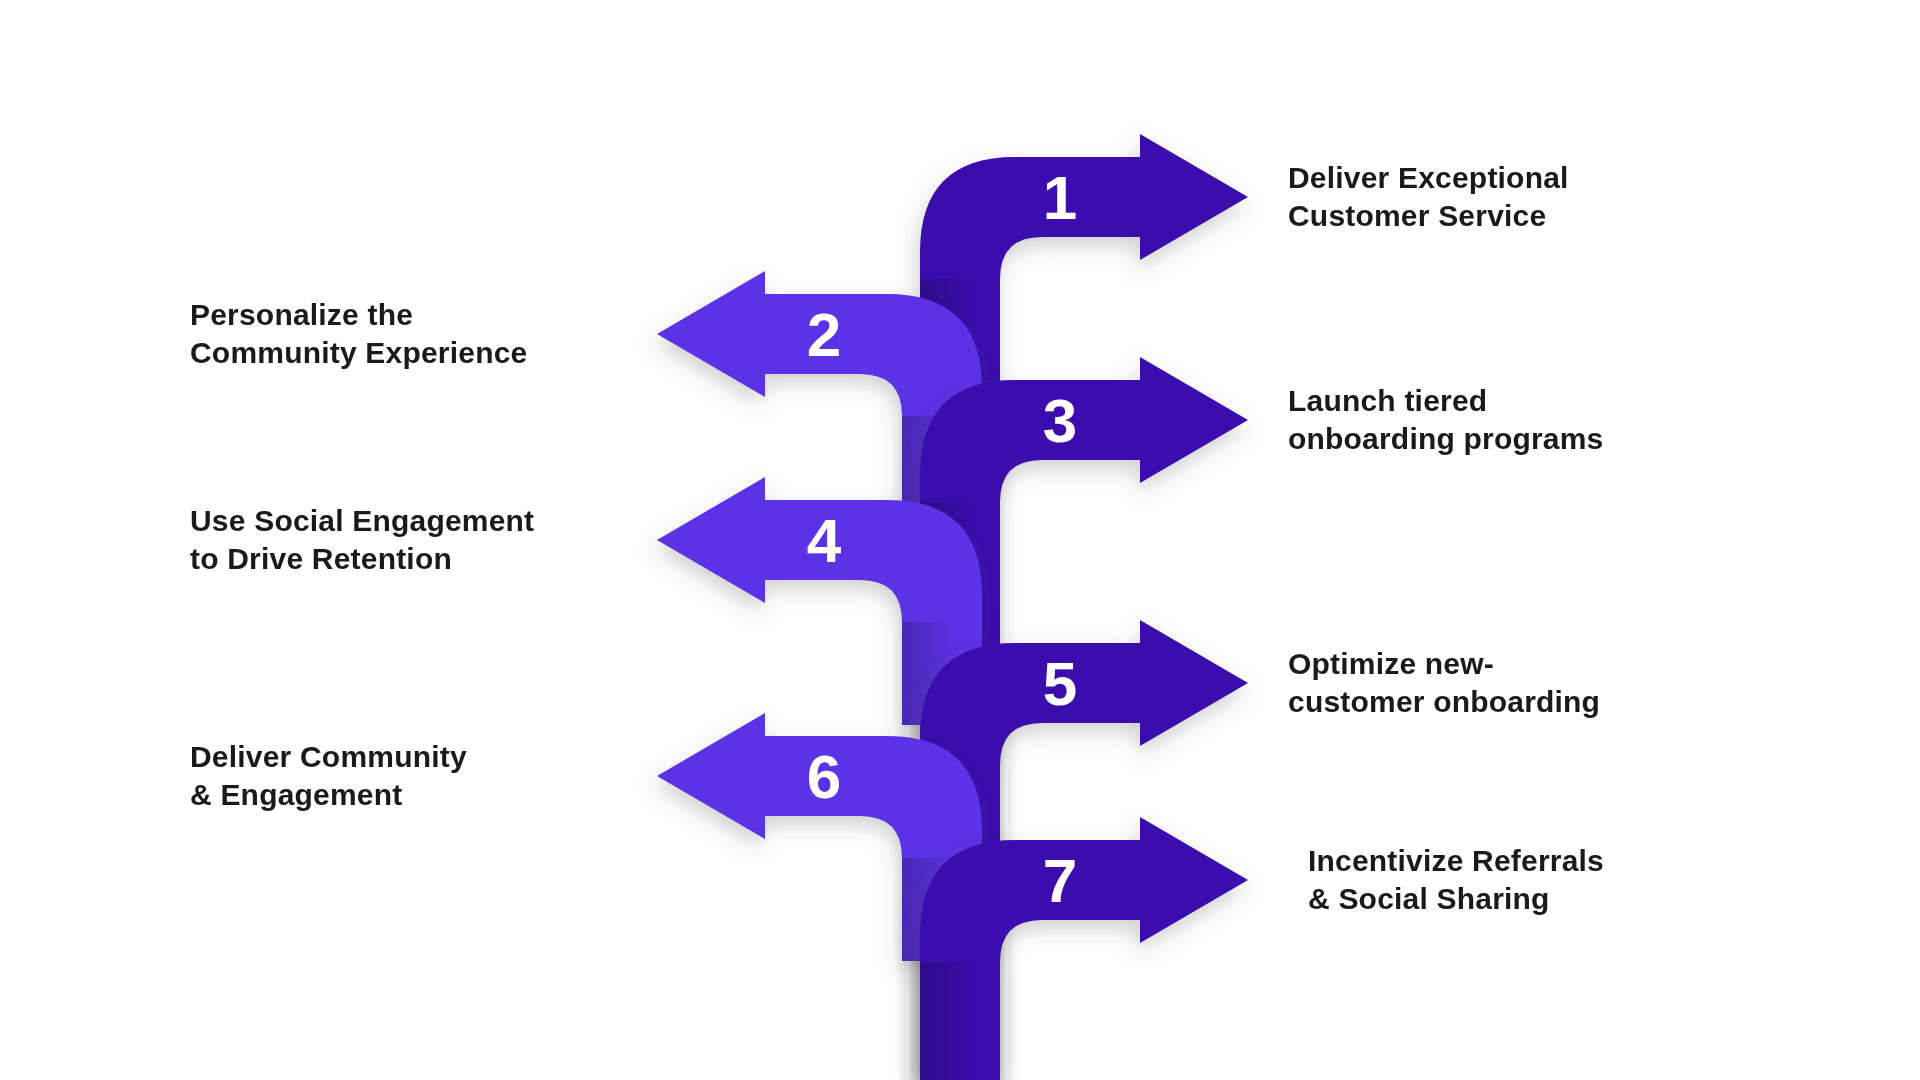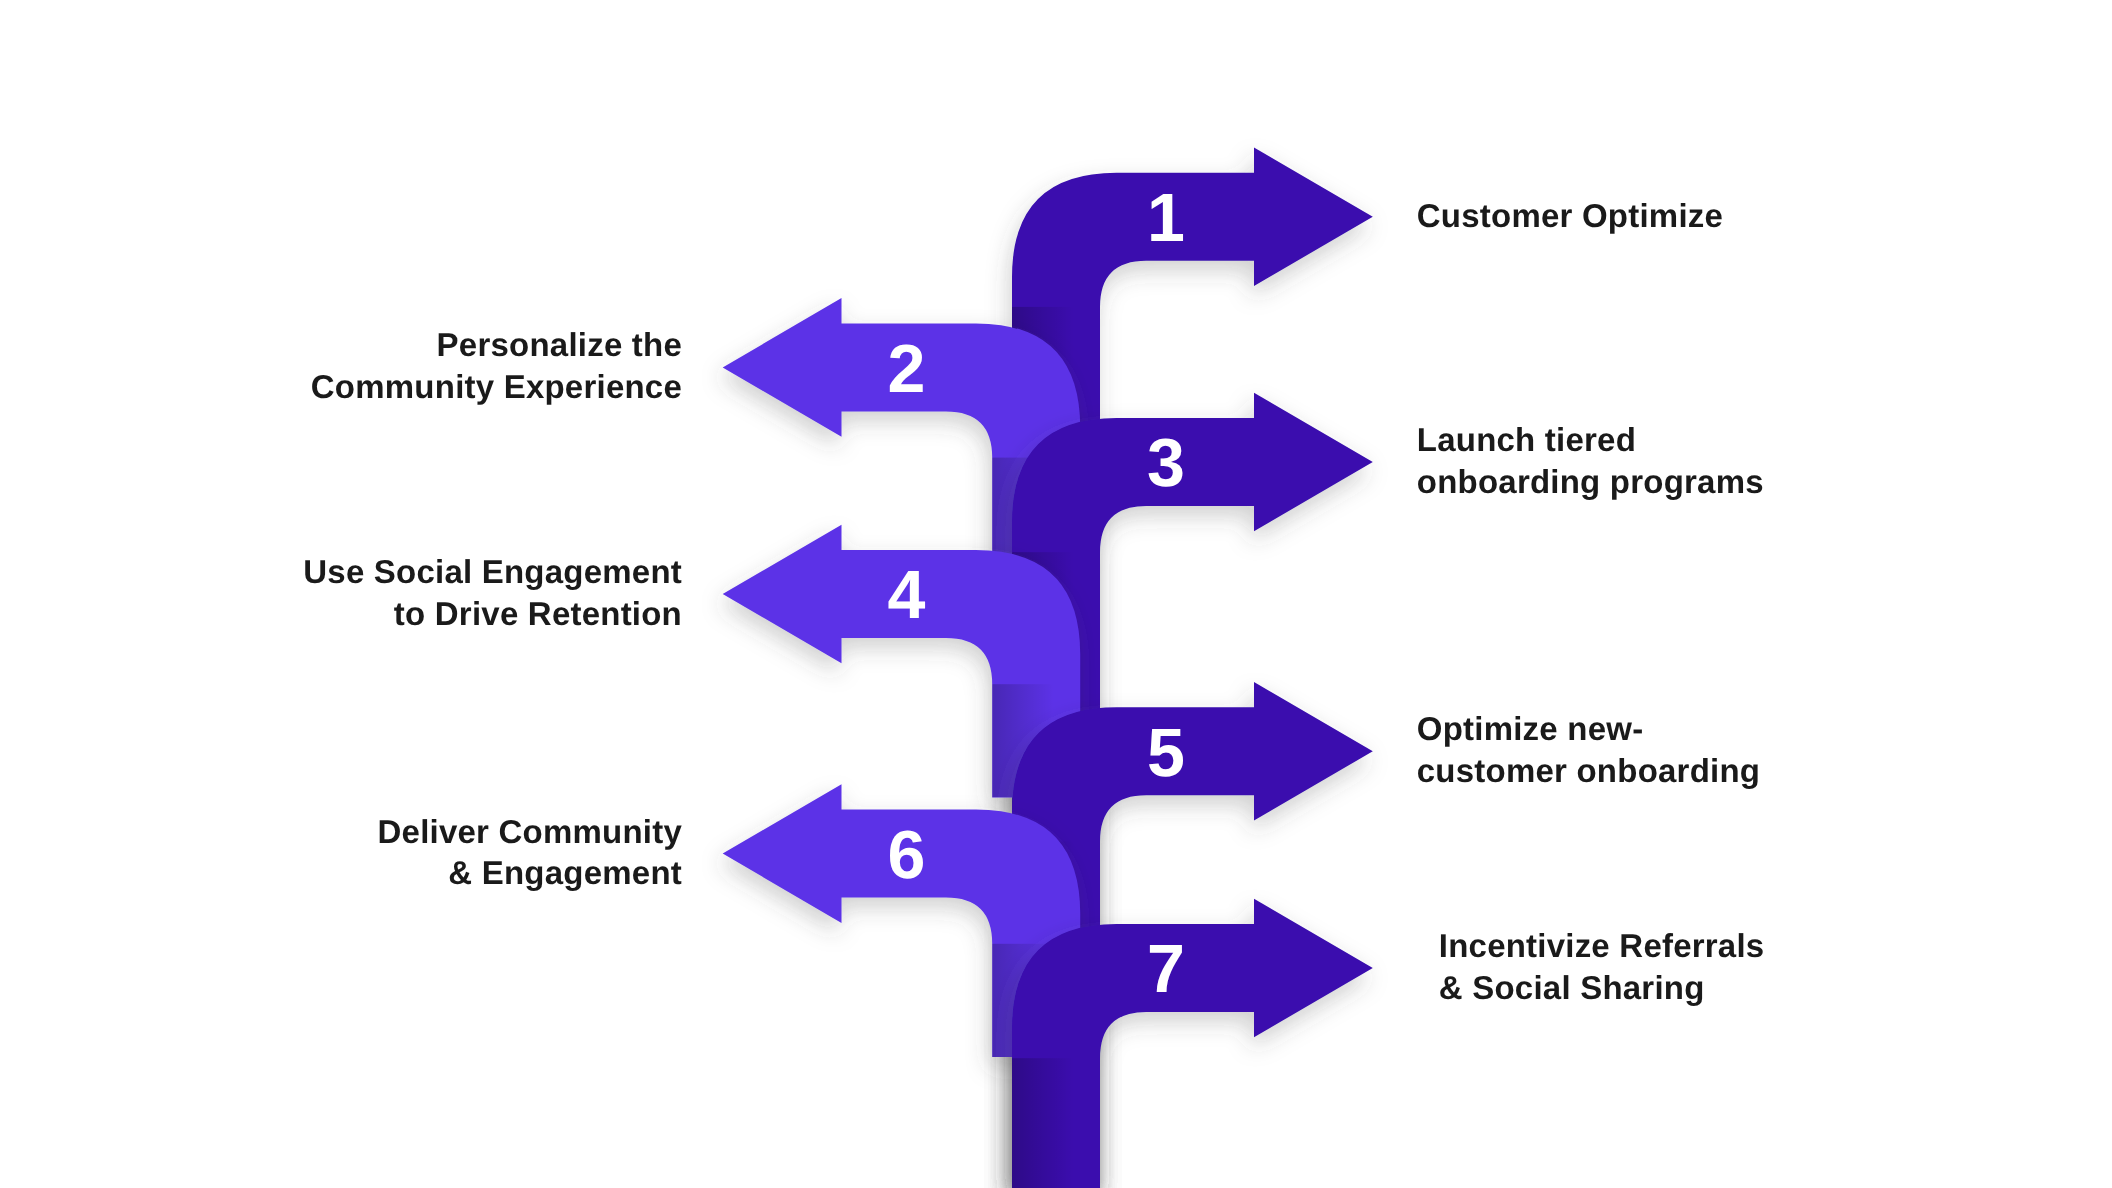--- a/index.html
+++ b/index.html
@@ -29,21 +29,21 @@
     flex-direction: column;
     justify-content: center;
     font-weight: 700;
     font-size: 30px;
     line-height: 38px;
     color: #1a1a1a;
     letter-spacing: 0.2px;
     white-space: nowrap;
   }
   .label.right-side { left: 1288px; text-align: left; }
-  .label.left-side  { left: 190px;  text-align: right; }
+  .label.left-side  { left: 190px;  }
   .l1 { top: 155px; }
   .l2 { top: 292px; }
   .l3 { top: 378px; }
   .l4 { top: 498px; }
   .l5 { top: 641px; }
   .l6 { top: 734px; }
   .l7 { top: 838px; margin-left: 20px; }
 </style>
 </head>
 <body>
@@ -115,21 +115,22 @@
     <text class="step-number" x="1060" y="219" fill="#ffffff" text-anchor="middle">1</text>
     <text class="step-number" x="824" y="356" fill="#ffffff" text-anchor="middle">2</text>
     <text class="step-number" x="1060" y="442" fill="#ffffff" text-anchor="middle">3</text>
     <text class="step-number" x="824" y="562" fill="#ffffff" text-anchor="middle">4</text>
     <text class="step-number" x="1060" y="705" fill="#ffffff" text-anchor="middle">5</text>
     <text class="step-number" x="824" y="798" fill="#ffffff" text-anchor="middle">6</text>
     <text class="step-number" x="1060" y="902" fill="#ffffff" text-anchor="middle">7</text>
   </svg>
 
   <div class="label right-side l1">
-    <span>Customer Optimize</span>
+    <span>Deliver Exceptional</span>
+    <span>Customer Service</span>
   </div>
 
   <div class="label left-side l2">
     <span>Personalize the</span>
     <span>Community Experience</span>
   </div>
 
   <div class="label right-side l3">
     <span>Launch tiered</span>
     <span>onboarding programs</span>

